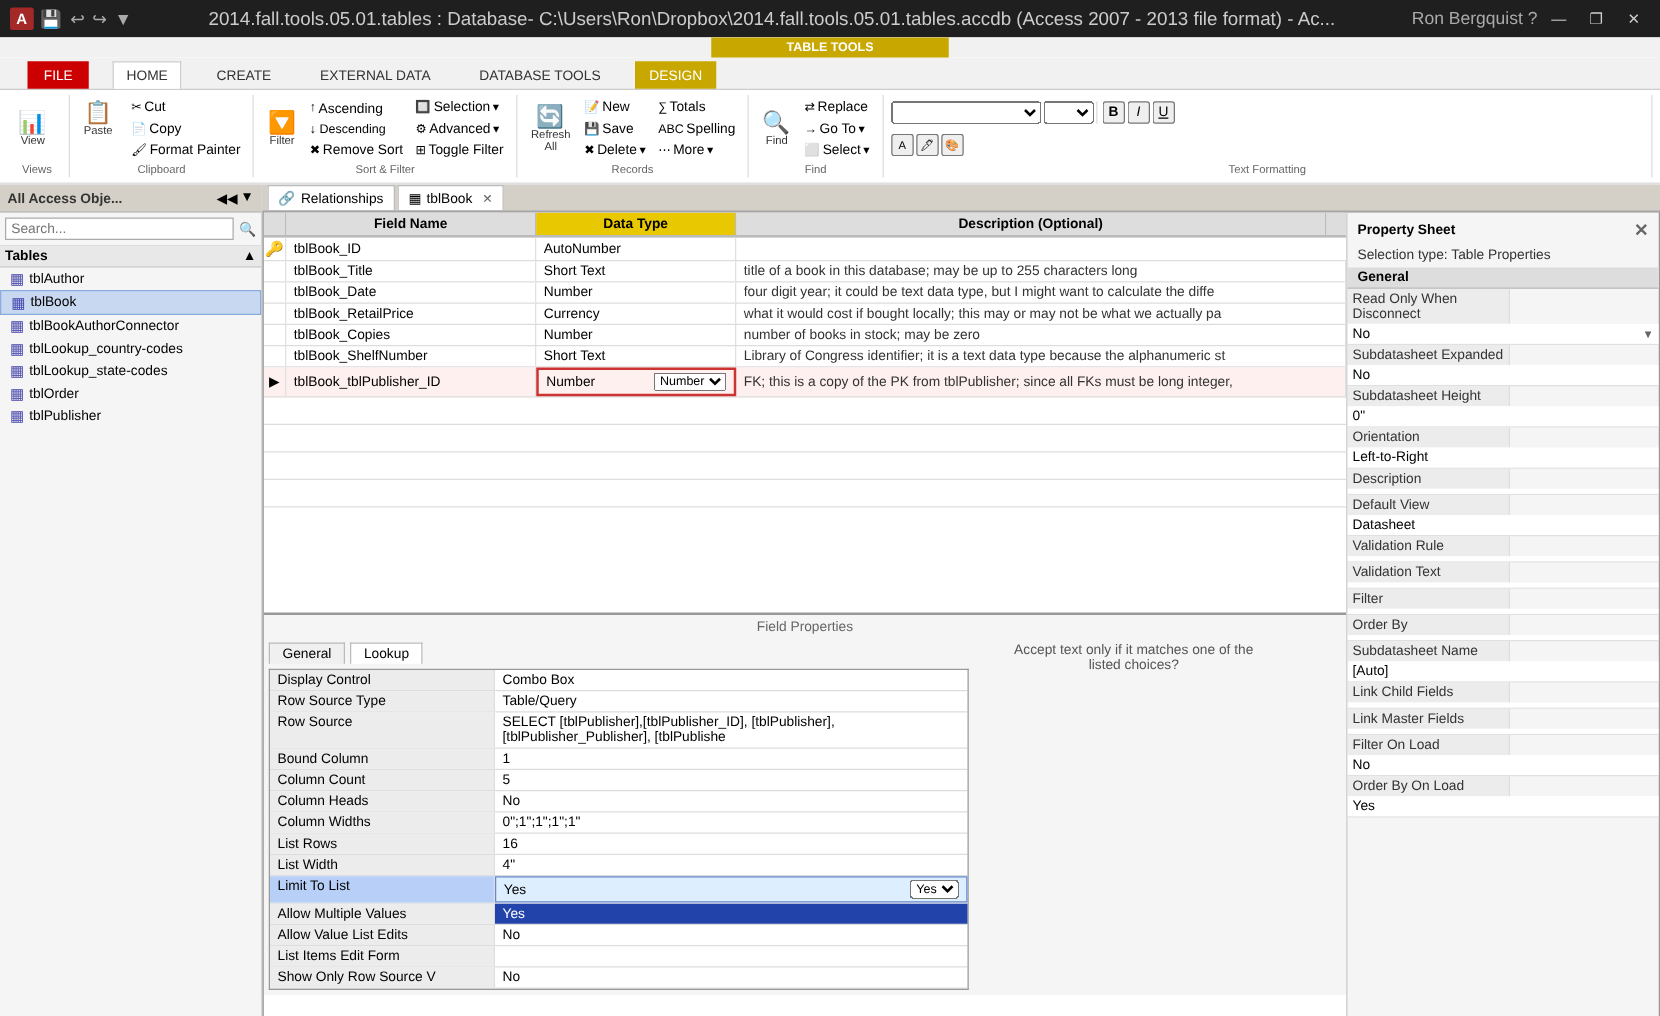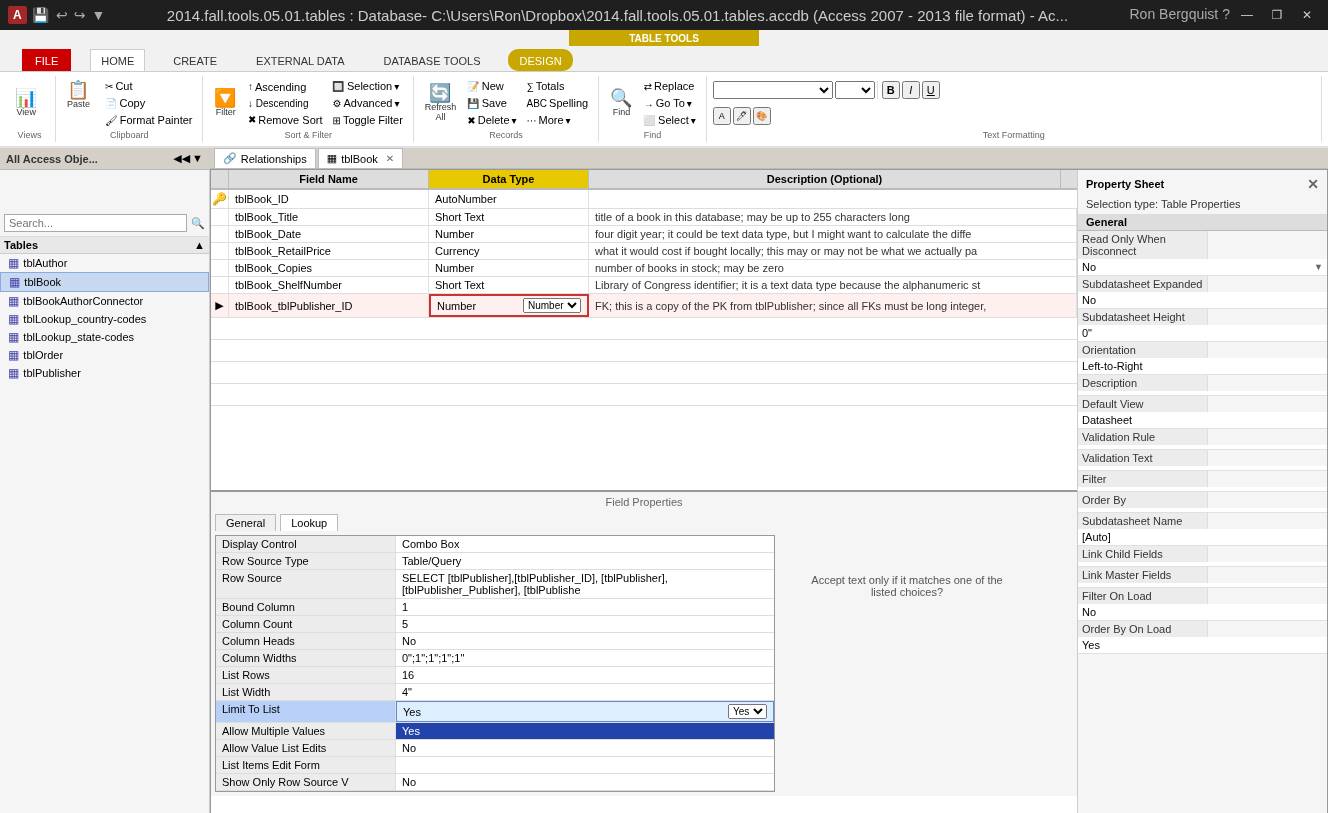--- a/index.html
+++ b/index.html
@@ -32,21 +32,21 @@
     .ribbon-btn { display: flex; flex-direction: column; align-items: center; cursor: pointer; padding: 2px 4px; border: 1px solid transparent; border-radius: 2px; min-width: 32px; }
     .ribbon-btn-icon { font-size: 18px; line-height: 1; }
     .ribbon-btn-label { font-size: 9px; color: #333; text-align: center; }
     .ribbon-btn-sm { display: flex; align-items: center; gap: 2px; cursor: pointer; padding: 1px 3px; border: 1px solid transparent; border-radius: 2px; font-size: 10px; }
 
     
     .nav-pane { width: 210px; background: #f5f5f5; border-right: 1px solid #ccc; display: flex; flex-direction: column; }
     .nav-header { background: #d4d0c8; padding: 4px 6px; display: flex; align-items: center; justify-content: space-between; border-bottom: 1px solid #bbb; }
     .nav-header-title { font-weight: bold; color: #333; font-size: 11px; }
     .nav-header-icons { display: flex; gap: 2px; }
-    .nav-search { padding: 4px; border-bottom: 1px solid #ddd; display: flex; align-items: center; gap: 4px; margin-top: 40px; }
+    .nav-search { padding: 4px; border-bottom: 1px solid #ddd; display: flex; align-items: center; gap: 4px; }
     .nav-search-box { flex: 1; border: 1px solid #aaa; padding: 2px 4px; font-size: 11px; }
     .nav-section { padding: 2px 4px; background: #e8e8e8; border-bottom: 1px solid #ccc; display: flex; align-items: flex-end; justify-content: space-between; }
     .nav-section-label { font-weight: bold; font-size: 11px; }
     .nav-item { display: flex; align-items: center; gap: 4px; padding: 2px 8px; cursor: pointer; }
     .nav-item.selected { background: #c8d8f0; border: 1px solid #8aabde; }
     .nav-item-icon { font-size: 12px; color: #44a; }
     .nav-item-label { font-size: 11px; }
 
     
     .tab-strip { display: flex; background: #d4d0c8; border-bottom: 1px solid #bbb; padding-left: 4px; }
@@ -71,21 +71,21 @@
     .field-props-title { text-align: center; color: #666; font-size: 11px; margin-bottom: 6px; }
     .props-tabs { display: flex; gap: 4px; margin-bottom: 4px; }
     .props-tab { padding: 2px 10px; border: 1px solid #bbb; cursor: pointer; background: #f0f0f0; border-bottom: none; }
     .props-tab.active { background: white; }
     .props-table { width: 560px; border: 1px solid #999; background: white; }
     .props-row { display: flex; border-bottom: 1px solid #ddd; }
     .props-label { width: 180px; padding: 2px 6px; background: #ececec; border-right: 1px solid #ddd; font-size: 11px; }
     .props-value { flex: 1; padding: 2px 6px; font-size: 11px; }
     .props-row.active-row .props-label { background: #c8d8f0; }
     .props-row.active-row .props-value { background: #e8f0ff; border: 1px solid #6688cc; }
-    .hint-text { margin-left: 20px; color: #555; font-size: 11px; width: 200px; text-align: center; margin-top: 60px; }
+    .hint-text { margin-left: 20px; color: #555; font-size: 11px; width: 200px; text-align: center; }
 
     
     .property-sheet { width: 250px; background: #f5f5f5; border-left: 1px solid #ccc; display: flex; flex-direction: column; }
     .ps-header { padding: 6px 8px; font-size: 13px; font-weight: bold; display: flex; justify-content: space-between; align-items: center; }
     .ps-close { cursor: pointer; font-size: 14px; color: #666; }
     .ps-selection-type { font-size: 11px; padding: 0 8px 4px; color: #333; }
     .ps-tab { padding: 2px 8px; background: #ddd; border-bottom: 1px solid #bbb; font-size: 11px; font-weight: bold; }
     .ps-row { display: flex; border-bottom: 1px solid #e0e0e0; flex-direction: column; }
     .ps-label { width: 130px; padding: 2px 4px; font-size: 11px; color: #333; background: #ececec; border-right: 1px solid #ddd; }
     .ps-value { flex: 1; padding: 2px 4px; font-size: 11px; background: white; display: flex; align-items: center; justify-content: space-between; }
@@ -128,21 +128,21 @@
     <div style="background:#c8a800; color:white; font-size:10px; font-weight:bold; padding: 2px 60px; display:flex; align-items:center;">TABLE TOOLS</div>
     <div style="flex:1;"></div>
   </div>
 
   <div class="ribbon-tabs">
     <div class="ribbon-tab file">FILE</div>
     <div class="ribbon-tab active">HOME</div>
     <div class="ribbon-tab">CREATE</div>
     <div class="ribbon-tab">EXTERNAL DATA</div>
     <div class="ribbon-tab">DATABASE TOOLS</div>
-    <div class="ribbon-tab" style="background:#c8a800; color:white;border-radius:10px;">DESIGN</div>
+    <div class="ribbon-tab" style="background:#c8a800; color:white;">DESIGN</div>
   </div>
 
   <div class="ribbon-content" style="background:white; border-bottom:2px solid #e0e0e0; min-height:72px;">
 
     <div class="ribbon-group">
       <div class="ribbon-group-content">
         <div class="ribbon-btn">
           <span class="ribbon-btn-icon">📊</span>
           <span class="ribbon-btn-label">View</span>
         </div>

